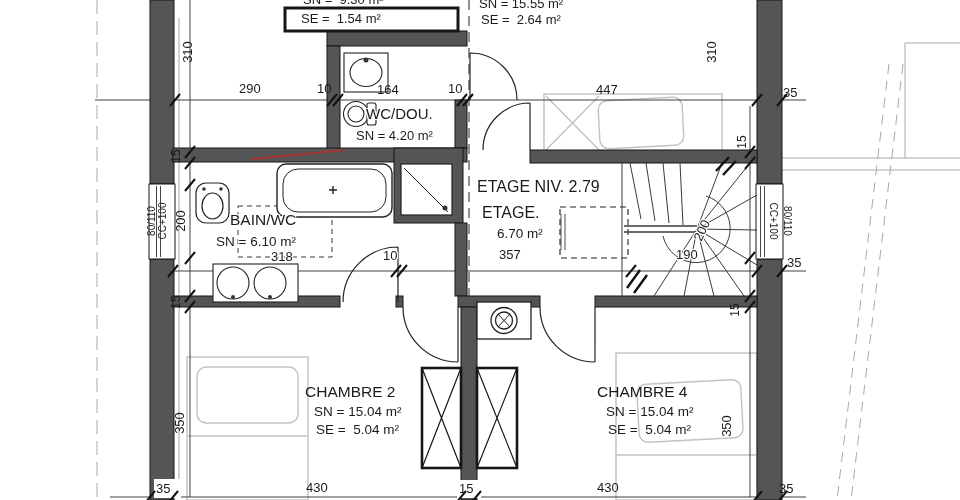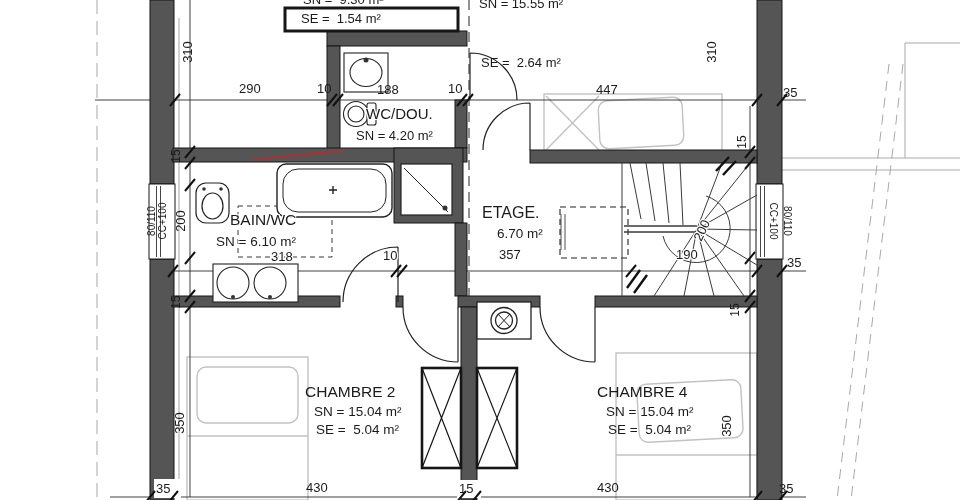--- a/index.html
+++ b/index.html
@@ -184,32 +184,33 @@
     <path d="M145,503 L155,491 M168,503 L178,491 M456,503 L466,491 M471,503 L481,491 M752,503 L762,491 M777,503 L787,491"></path>
     <path d="M185,158 L195,146 M185,169 L195,157 M185,191 L195,179 M185,264 L195,252 M185,302 L195,290 M185,313 L195,301"></path>
     <path d="M745,158 L755,146 M745,169 L755,157 M745,264 L755,252 M745,302 L755,290 M745,313 L755,301"></path>
     <path d="M627,288 L640,270 M634,293 L647,275 M716,171 L729,157 M723,175 L736,161" stroke-width="2.4"></path>
   </g>
 </svg>
 
 <div class="lbl f13" style="left:303px;top:-7px;">SN = &nbsp;9.30 m²</div>
 <div class="lbl f13" style="left:301px;top:12px;">SE = &nbsp;1.54 m²</div>
 <div class="lbl f13" style="left:479px;top:-3px;">SN = 15.55 m²</div>
-<div class="lbl f13" style="left:481px;top:13px;margin-top:43px;">SE = &nbsp;2.64 m²</div>
+<div class="lbl f13" style="left:481px;top:13px;">SE = &nbsp;2.64 m²</div>
 
 <div class="lbl f13" style="left:239px;top:82px;">290</div>
 <div class="lbl f13" style="left:317px;top:82px;">10</div>
-<div class="lbl f13" style="left:377px;top:83px;">188</div>
+<div class="lbl f13" style="left:377px;top:83px;">164</div>
 <div class="lbl f13" style="left:448px;top:82px;">10</div>
 <div class="lbl f13" style="left:596px;top:83px;">447</div>
 <div class="lbl f13" style="left:783px;top:86px;">35</div>
 
 <div class="lbl f15 halo" style="left:366px;top:106px;">WC/DOU.</div>
 <div class="lbl f13 halo" style="left:356px;top:129px;">SN = 4.20 m²</div>
 
+<div class="lbl f16" style="left:477px;top:179px;">ETAGE NIV. 2.79</div>
 <div class="lbl f16" style="left:482px;top:205px;">ETAGE.</div>
 <div class="lbl f135" style="left:497px;top:227px;">6.70 m²</div>
 
 <div class="lbl f155 halo" style="left:230px;top:212px;">BAIN/WC</div>
 <div class="lbl f135 halo" style="left:216px;top:235px;">SN = 6.10 m²</div>
 
 <div class="lbl f13 halo" style="left:271px;top:250px;">318</div>
 <div class="lbl f13 halo" style="left:383px;top:249px;">10</div>
 <div class="lbl f13 halo" style="left:499px;top:248px;">357</div>
 <div class="lbl f13 halo" style="left:676px;top:248px;">190</div>

